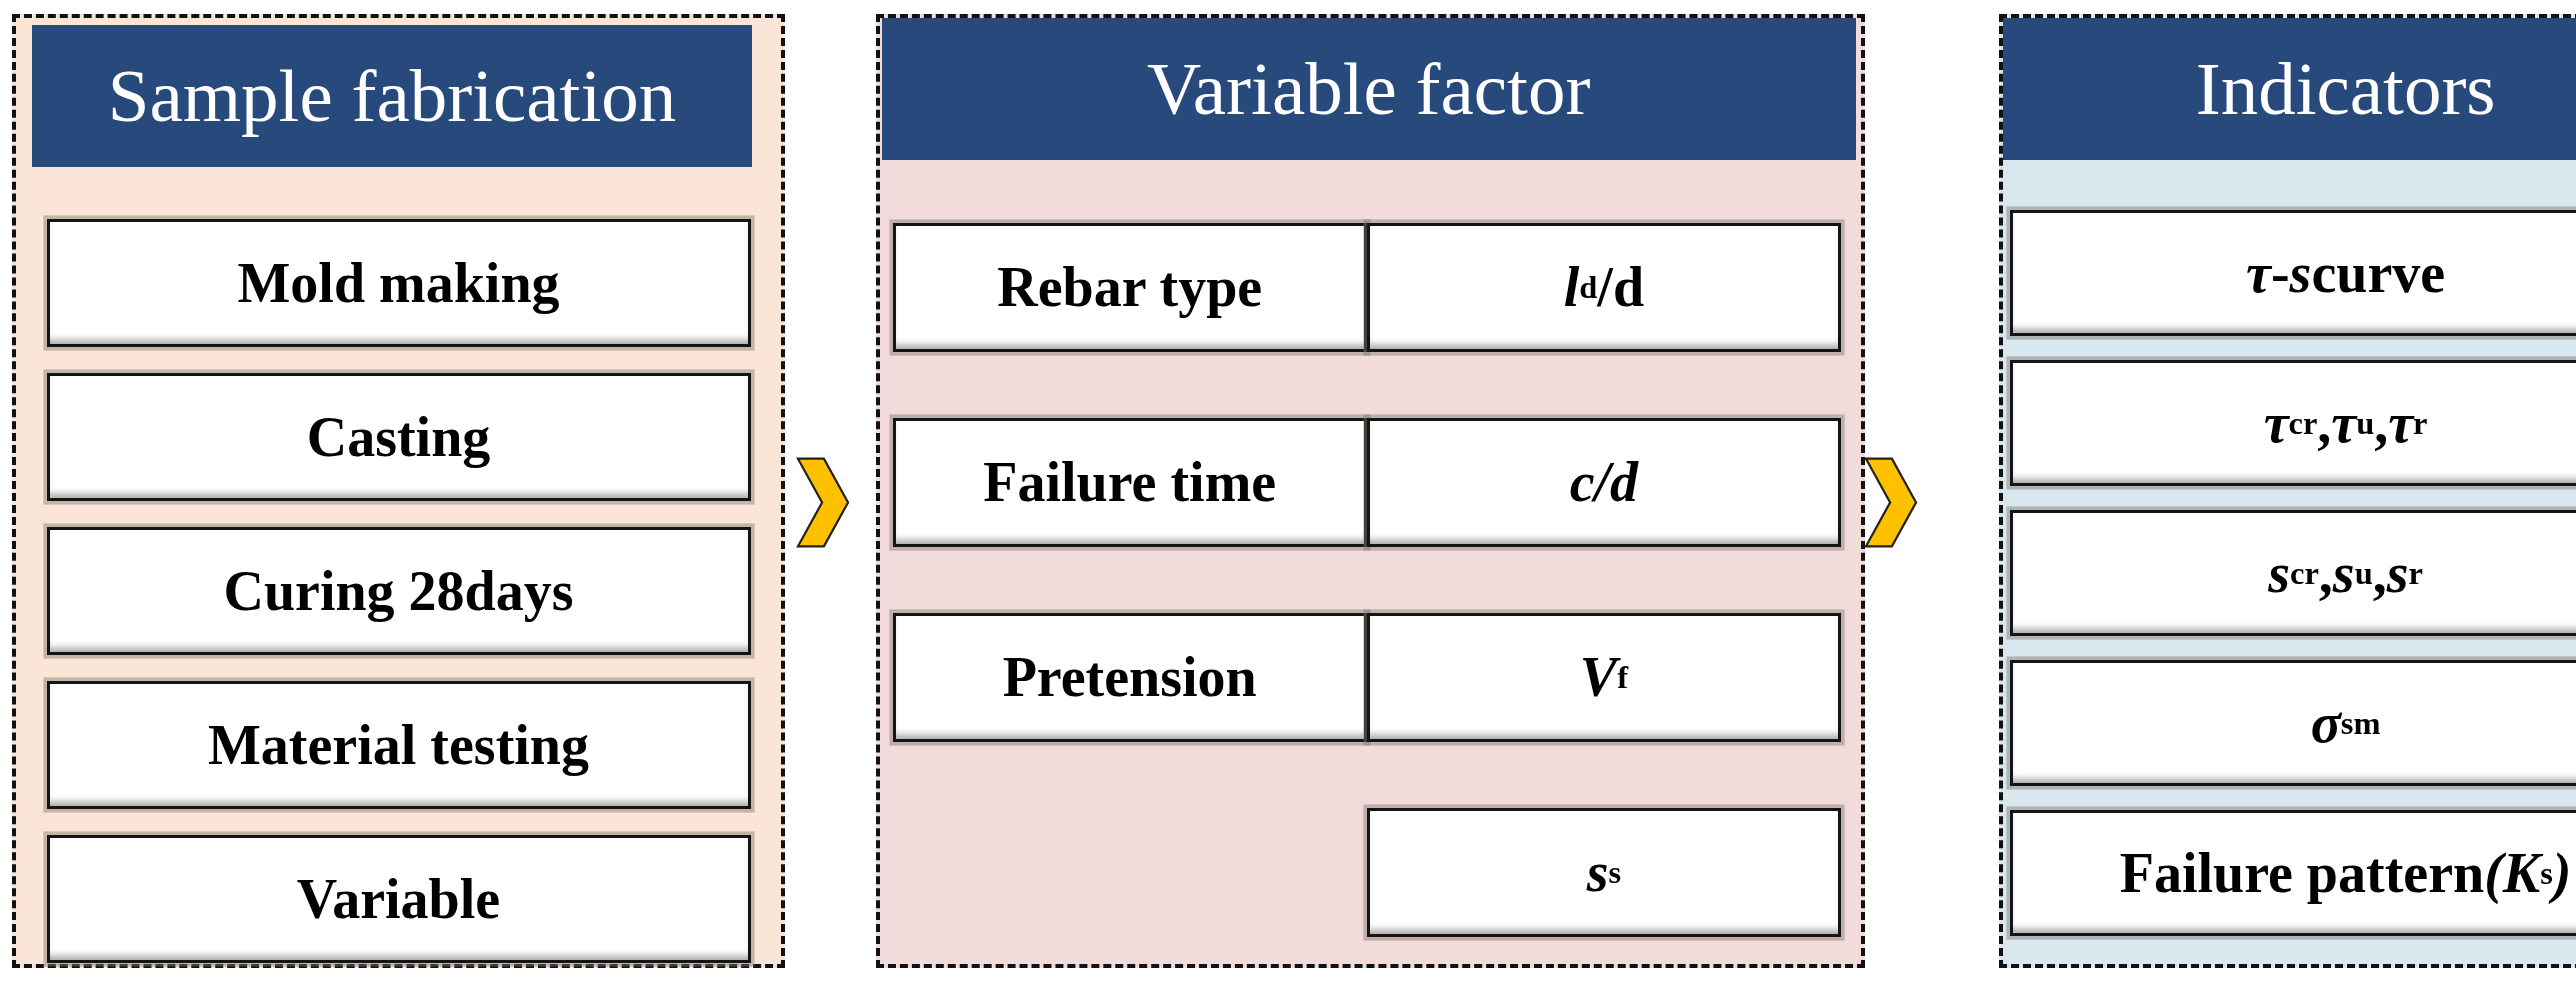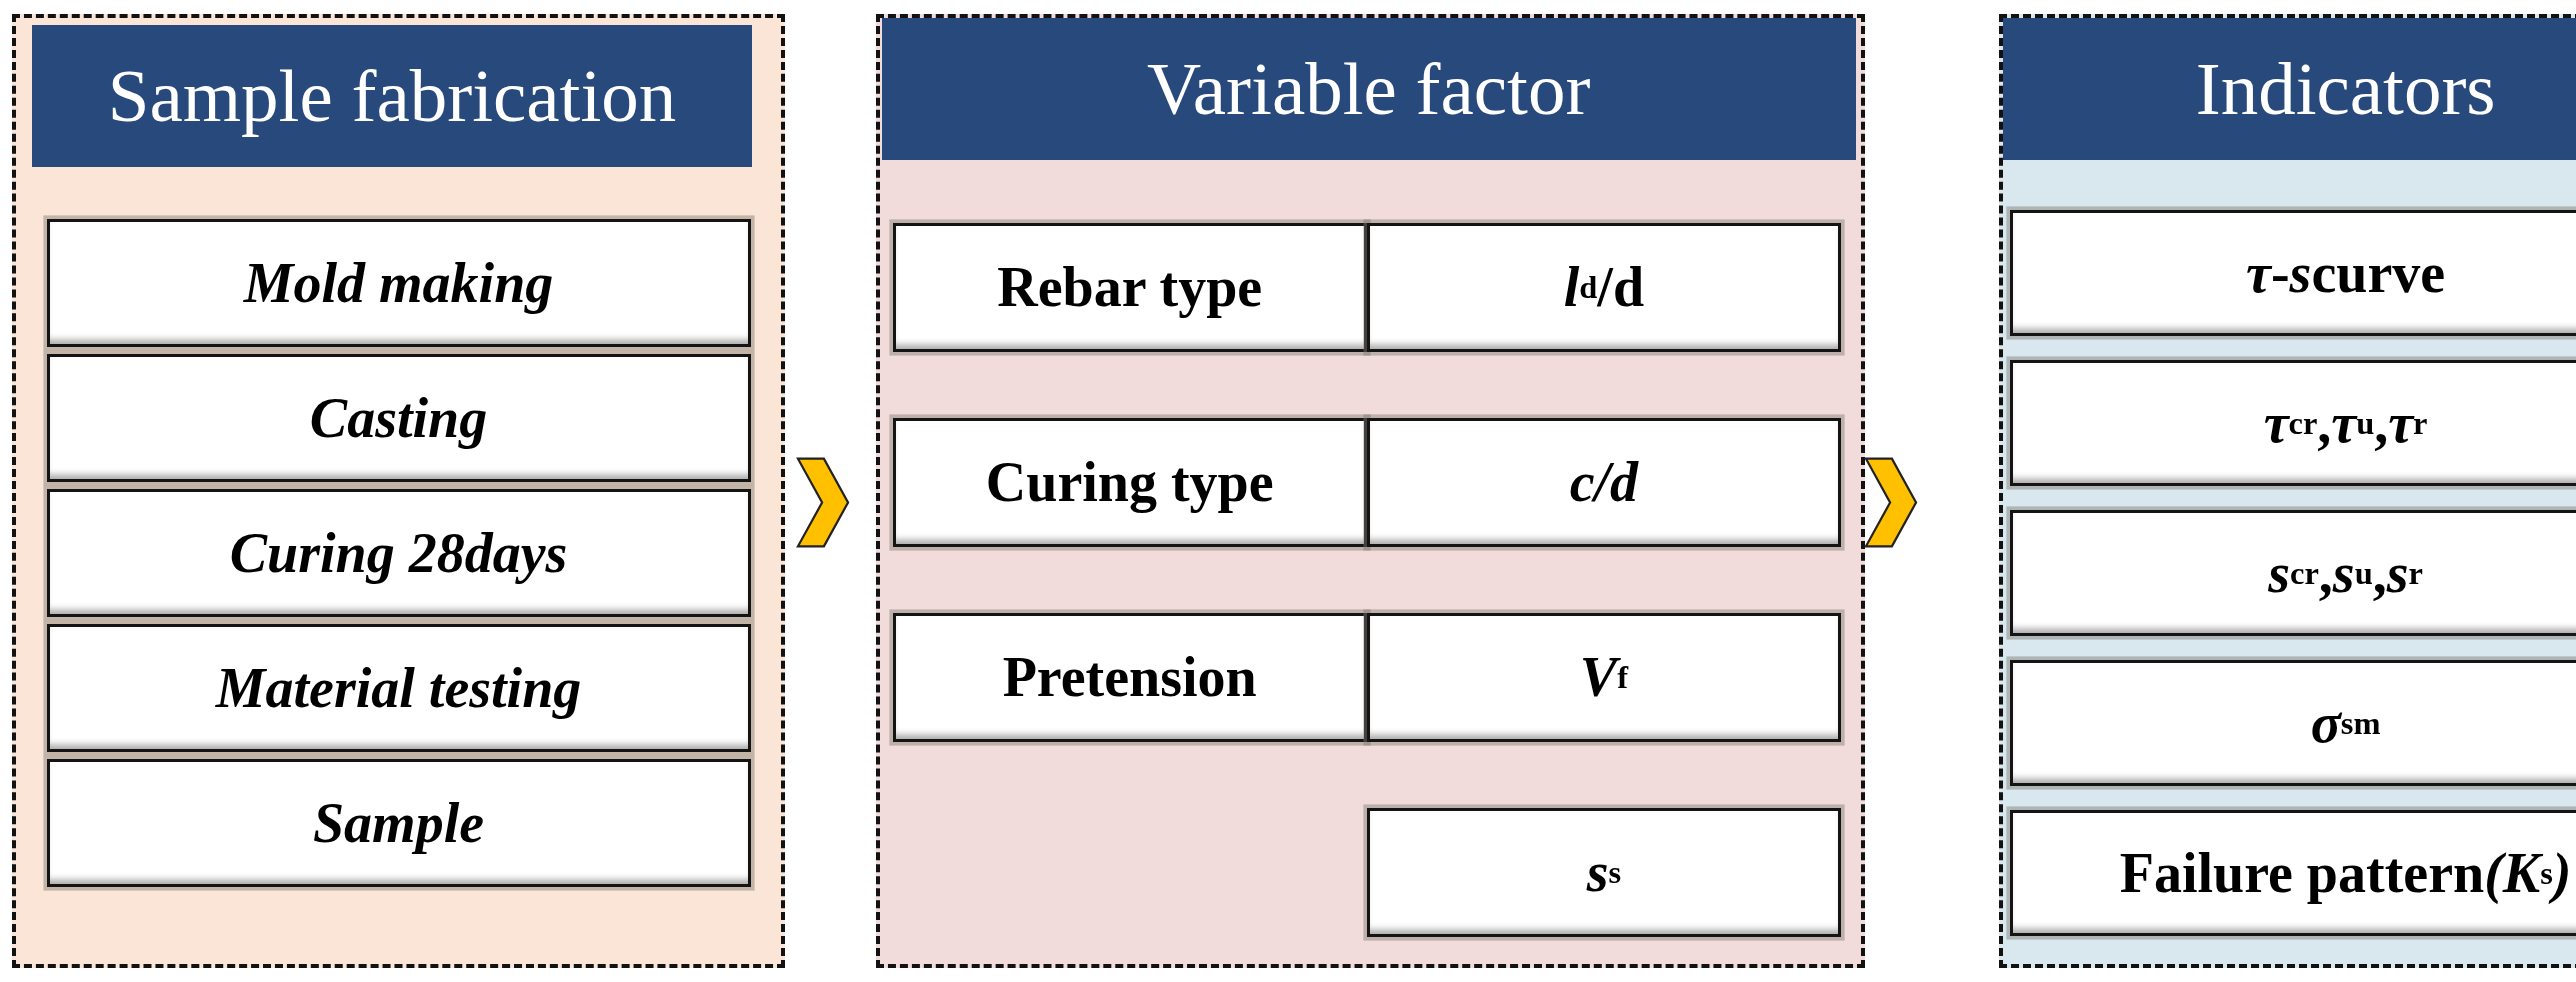--- a/index.html
+++ b/index.html
@@ -36,21 +36,21 @@
     border:3.6px solid var(--c-box_border,#141414);
     box-sizing:border-box;
     box-shadow:0 0 0 3.6px rgba(125,119,110,0.45),
                inset 0 -8px 6.3px -3.6px rgba(0,0,0,0.32);
     display:flex;align-items:center;justify-content:center;
     font-weight:700;font-size:56px;color:#000;
     white-space:nowrap;
   }
   .list{display:flex;flex-direction:column;}
 
-  .fab-list{margin:52px 30.5px 0 30.5px;gap:7px;font-style:italic;}
+  .fab-list{margin:52px 30.5px 0 30.5px;gap:26px;}
   .fab-box{height:128px;}
 
   .var-grid{display:flex;margin:63px 20px 0 12.6px;}
   .var-col{flex:1;display:flex;flex-direction:column;gap:66px;}
   .name-box,.sym-box{height:129px;}
   .sym-box{font-style:italic;}
 
   .ind-list{margin:50px 18px 0 7.2px;gap:24px;}
   .ind-box{height:126px;}
 
@@ -67,34 +67,34 @@
 
 <div class="stage">
 
   <section class="panel panel-fab">
     <header class="hdr hdr-fab">Sample fabrication</header>
     <div class="list fab-list">
         <div class="wbox fab-box">Mold making</div>
         <div class="wbox fab-box">Casting</div>
         <div class="wbox fab-box">Curing 28days</div>
         <div class="wbox fab-box">Material testing</div>
-        <div class="wbox fab-box">Sample</div>
+        <div class="wbox fab-box">Variable</div>
       </div>
   </section>
 
   <svg class="arrow arrow-1" viewBox="0 0 62 104">
     <polygon points="3,3 32,3 59,52 32,101 3,101 30,52" stroke="#222222" stroke-width="2.5" stroke-linejoin="miter" fill="#FFC000"></polygon>
   </svg>
 
   <section class="panel panel-var">
     <header class="hdr hdr-var">Variable factor</header>
     <div class="var-grid">
       <div class="var-col list">
           <div class="wbox name-box">Rebar type</div>
-          <div class="wbox name-box">Curing type</div>
+          <div class="wbox name-box">Failure time</div>
           <div class="wbox name-box">Pretension</div>
         </div>
       <div class="var-col list">
           <div class="wbox sym-box">
             <span class="seg-bi">l</span>
             <sub class="seg-sub">d</sub>
             <span class="seg-b">/d</span>
           </div>
           <div class="wbox sym-box">
             <span class="seg-bi">c/d</span>

